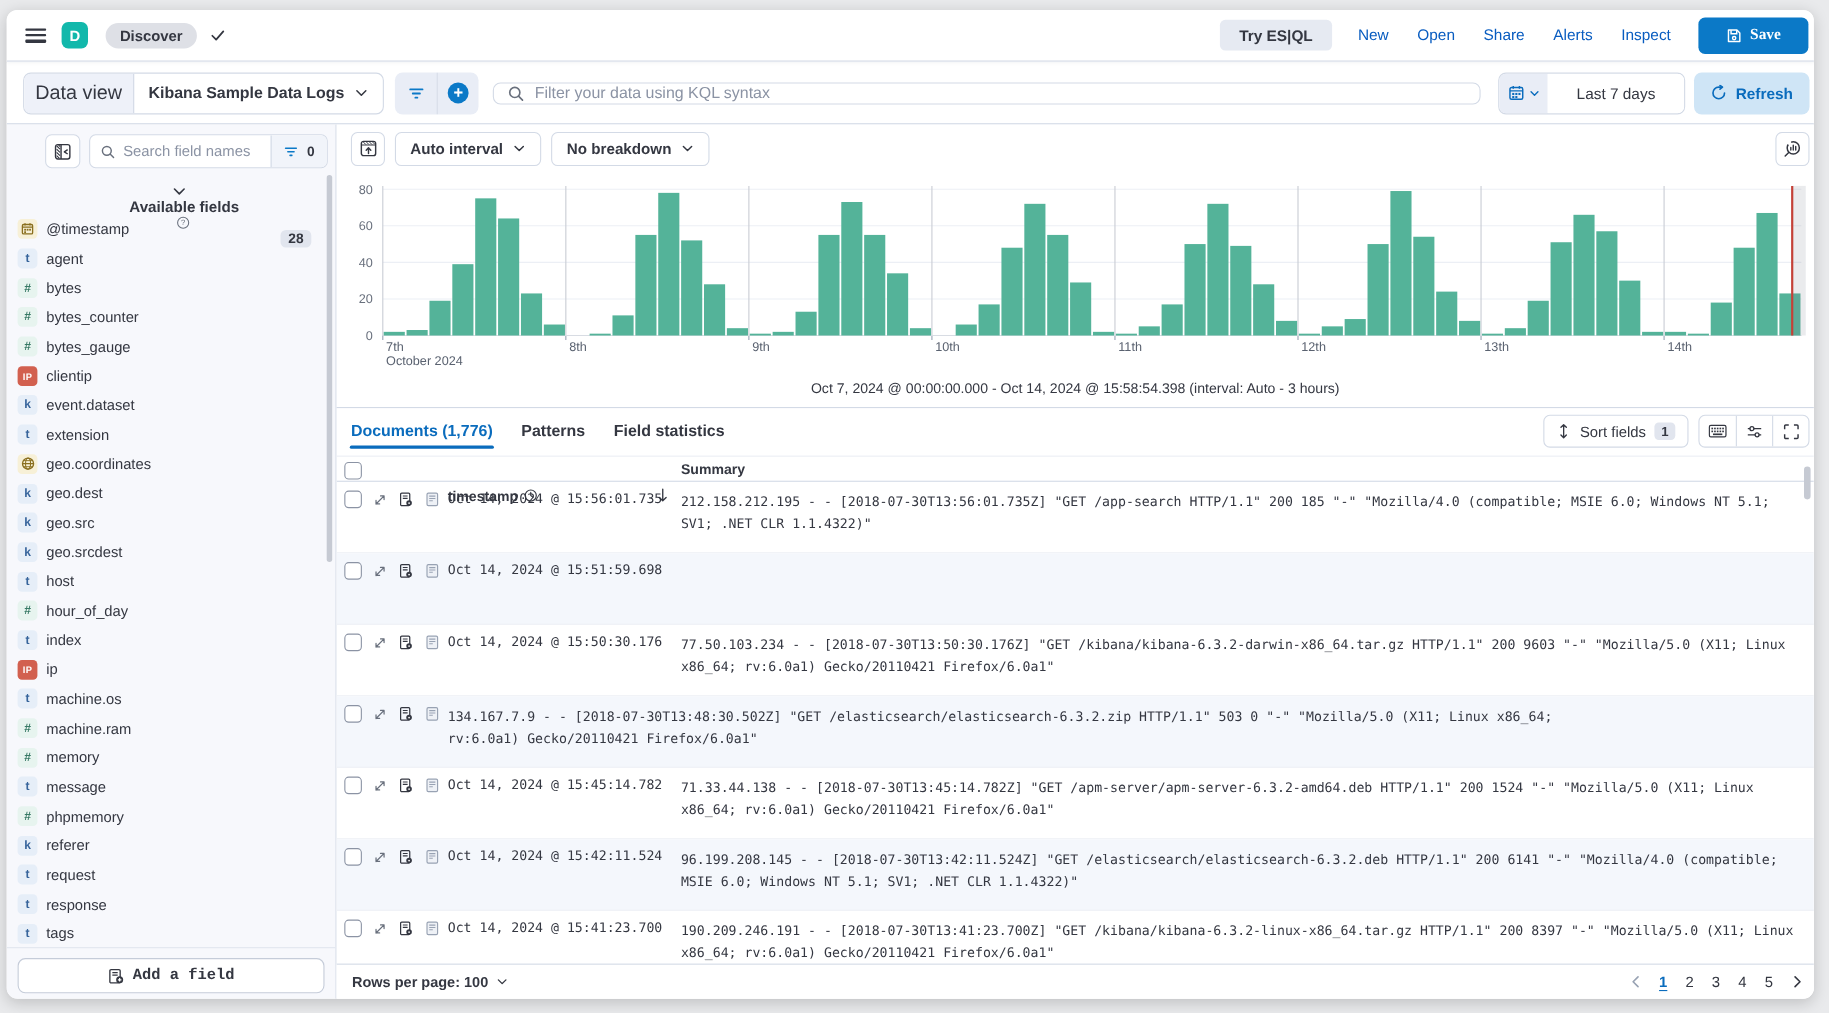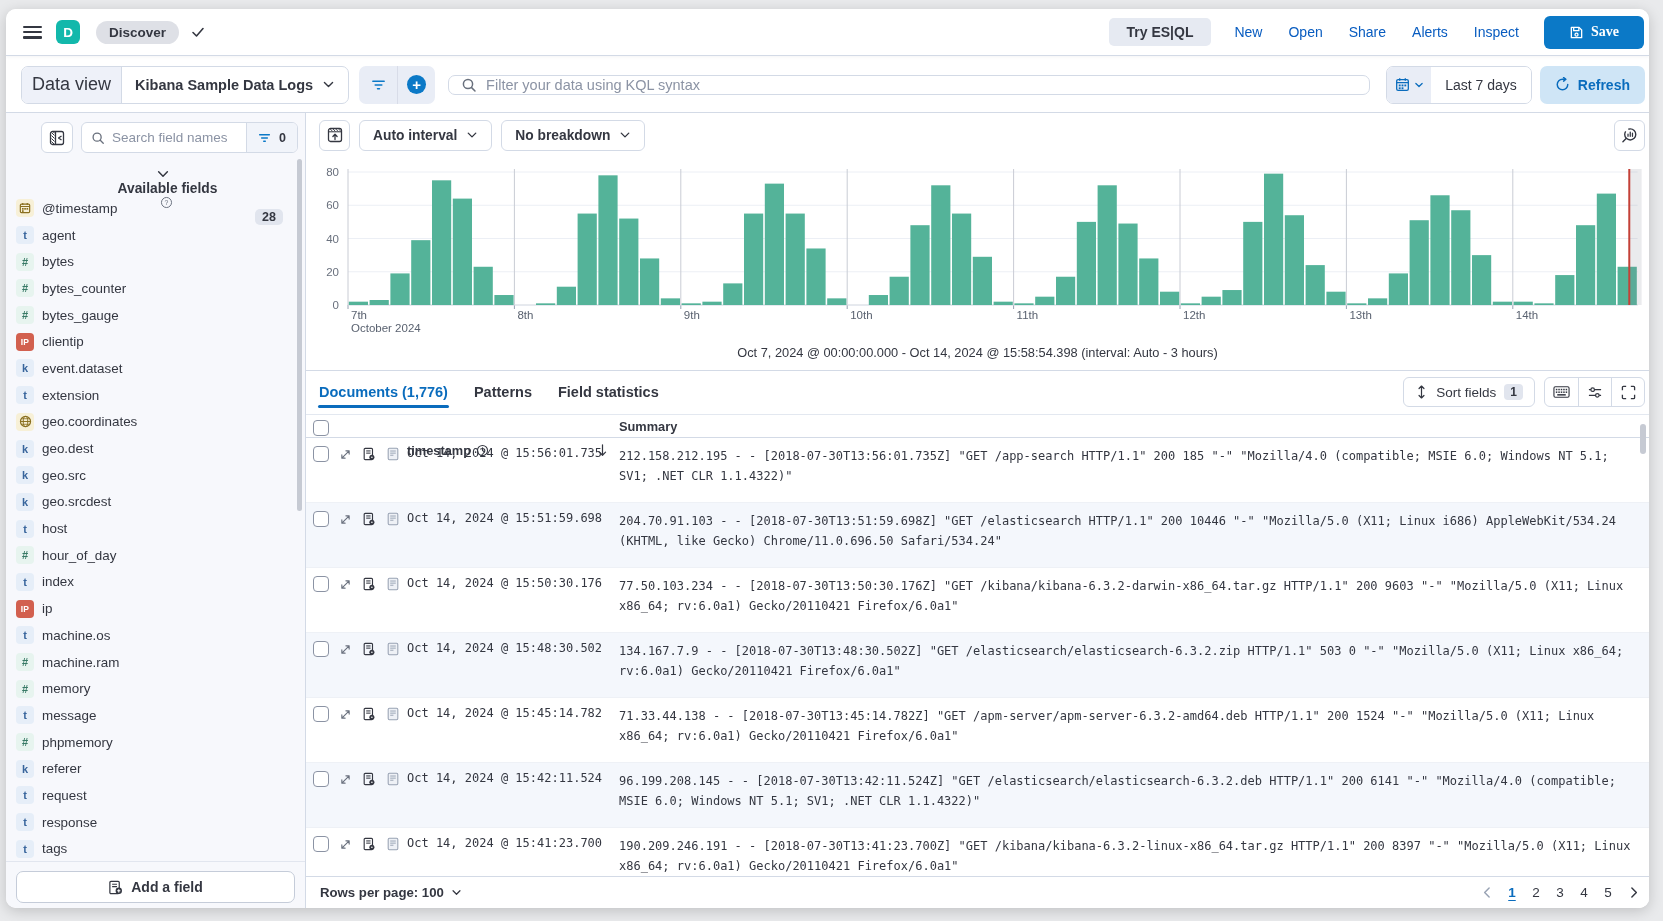--- a/index.html
+++ b/index.html
@@ -25,21 +25,21 @@
   .dv-label { background:#eef1f9; padding:0 10px; display:flex; align-items:center; font-size:18px; color:#343741; border-right:1px solid #d3dae6; }
   .dv-value { padding:0 13px; display:flex; align-items:center; gap:9px; font-size:14.5px; font-weight:600; cursor:pointer; }
   .filter-group { display:flex; height:38px; margin-left:10px; border-radius:7px; overflow:hidden; background:#e9edf6; }
   .filter-seg { width:38px; display:flex; align-items:center; justify-content:center; cursor:pointer; }
   .filter-seg + .filter-seg { border-left:1px solid #d8dce8; }
   .plus-circle { width:19px; height:19px; border-radius:50%; background:#0b79c7; color:#fff; display:flex; align-items:center; justify-content:center; font-size:15px; font-weight:bold; line-height:1; }
   .kql { flex:1; height:20px; margin:0 16px 0 13px; border:1px solid #d3dae6; border-radius:7px; background:#fff; display:flex; align-items:center; padding:0 12px; gap:9px; }
   .kql-placeholder { color:#8b93a4; font-size:14.5px; }
   .date-group { display:flex; height:38px; border:1px solid #d3dae6; border-radius:7px; overflow:hidden; }
   .date-cal { background:#e9edf6; width:44px; display:flex; align-items:center; justify-content:center; gap:4px; cursor:pointer; }
-  .date-val { background:#fff; padding:0 14px; display:flex; align-items:center; font-size:14px; cursor:pointer; }
+  .date-val { background:#fff; padding:0 26px; display:flex; align-items:center; font-size:14px; cursor:pointer; }
   .refresh-btn { background:#cfe5f6; color:#0a6cbd; border:none; border-radius:7px; height:38px; padding:0 15px; margin-left:8px; font-size:14px; font-weight:600; display:flex; align-items:center; gap:8px; cursor:pointer; font-family:inherit; }
 
   
   .app-body { position:absolute; left:0; top:104px; width:100%; height:795px; display:flex; }
   .sidebar { width:300px; height:100%; background:#f7f8fc; border-right:1px solid #d3dae6; position:relative;padding-left:28px; }
   .main { flex:1; height:100%; position:relative; background:#fff; }
 
   
   .sb-top { display:flex; padding:9px 7px 0 7px; gap:8px; }
   .sb-collapse { width:32px; height:31px; background:#fff; border:1px solid #d3dae6; border-radius:6px; display:flex; align-items:center; justify-content:center; cursor:pointer; flex:none; }
@@ -54,21 +54,21 @@
   .sb-count-badge { margin-left:auto; background:#e1e5ee; border-radius:5px; font-size:12.5px; font-weight:600; padding:1px 7px; color:#343741; }
   .field-list { position:absolute; left:0; top:80px; width:100%; bottom:47px; overflow:hidden; padding:2px 0 0 0; }
   .field-item { height:26.7px; display:flex; align-items:center; padding:0 10px; cursor:pointer; }
   .field-icon { width:18px; height:18px; border-radius:4px; flex:none; display:flex; align-items:center; justify-content:center; font-size:11px; font-weight:700; font-style:normal; }
   .fi-blue { background:#e6eef8; color:#38659c; }
   .fi-green { background:#e7f4ef; color:#387a66; }
   .fi-red { background:#d2604f; color:#fff; font-size:8.5px; letter-spacing:0.2px; }
   .fi-tan { background:#f7f0d7; color:#8a6f1f; }
   .field-name { margin-left:8px; font-size:13.4px; color:#343741; }
   .sb-scrollthumb { position:absolute; right:3px; top:46px; width:5px; height:352px; background:#c6cad3; border-radius:3px; }
-  .sb-footer { position:absolute; left:0; bottom:0; width:100%; height:47px; border-top:1px solid #e2e6ef; padding:9px 10px 6px; }
+  .sb-footer { position:absolute; left:0; bottom:0; width:100%; height:47px; border-top:1px solid #e2e6ef; padding:9px 10px 6px;font-family:Liberation Mono, monospace; }
   .add-field-btn { width:100%; height:32px; background:#fff; border:1px solid #c5ccd9; border-radius:7px; font-size:14px; font-weight:600; color:#343741; display:flex; align-items:center; justify-content:center; gap:8px; cursor:pointer; font-family:inherit; }
 
   
   .chart-toolbar { position:absolute; left:0; top:0; width:100%; height:44px; display:flex; align-items:center; padding:0 4px 0 13px; }
   .icon-btn { width:31px; height:31px; background:#fff; border:1px solid #d3dae6; border-radius:6px; display:flex; align-items:center; justify-content:center; cursor:pointer; flex:none; }
   .ct-btn { height:31px; background:#fff; border:1px solid #d3dae6; border-radius:6px; padding:0 13px; display:flex; align-items:center; gap:9px; font-size:13.8px; font-weight:600; color:#343741; margin-left:9px; cursor:pointer; font-family:inherit; }
   .ct-right { margin-left:auto; }
   .chart-svg { position:absolute; left:0; top:47px; }
   .chart-caption { position:absolute; left:0; top:232px; width:100%; text-align:center; font-size:12.8px; color:#343741; }
   .chart-divider { position:absolute; left:0; top:257px; width:100%; border-bottom:1px solid #d3dae6; }
@@ -634,21 +634,20 @@
                 <span class="rowicon">
                   <svg width="14" height="14" viewBox="0 0 16 16">
                     <rect x="2.5" y="1.5" width="11" height="13" rx="1.4" fill="#eef1f6" stroke="#98a2b3" stroke-width="1.2"></rect>
                     <line x1="4.8" y1="4.6" x2="11.2" y2="4.6" stroke="#98a2b3" stroke-width="1.1"></line>
                     <line x1="4.8" y1="7" x2="11.2" y2="7" stroke="#98a2b3" stroke-width="1.1"></line>
                     <line x1="4.8" y1="9.4" x2="8.5" y2="9.4" stroke="#98a2b3" stroke-width="1.1"></line>
                   </svg>
                 </span>
               </div>
               <div class="cell-ts">Oct 14, 2024 @ 15:51:59.698</div>
-              <div class="cell-summary">204.70.91.103 - - [2018-07-30T13:51:59.698Z] "GET /elasticsearch HTTP/1.1" 200 10446 "-" "Mozilla/5.0 (X11; Linux i686) AppleWebKit/534.24 (KHTML, like Gecko) Chrome/11.0.696.50 Safari/534.24"</div>
             </div>
             <div class="grid-row">
               <div class="cell-controls">
                 <div class="checkbox"></div>
                 <span class="rowicon">
                   <svg width="13" height="13" viewBox="0 0 16 16">
                     <path d="M3.5 12.5 L12.5 3.5 M8.5 3.5 h4 v4 M7.5 12.5 h-4 v-4" fill="none" stroke="#69707d" stroke-width="1.4" stroke-linecap="round" stroke-linejoin="round"></path>
                   </svg>
                 </span>
                 <span class="rowicon">
@@ -691,21 +690,20 @@
                 </span>
                 <span class="rowicon">
                   <svg width="14" height="14" viewBox="0 0 16 16">
                     <rect x="2.5" y="1.5" width="11" height="13" rx="1.4" fill="#eef1f6" stroke="#98a2b3" stroke-width="1.2"></rect>
                     <line x1="4.8" y1="4.6" x2="11.2" y2="4.6" stroke="#98a2b3" stroke-width="1.1"></line>
                     <line x1="4.8" y1="7" x2="11.2" y2="7" stroke="#98a2b3" stroke-width="1.1"></line>
                     <line x1="4.8" y1="9.4" x2="8.5" y2="9.4" stroke="#98a2b3" stroke-width="1.1"></line>
                   </svg>
                 </span>
               </div>
-              <div class="cell-ts">Oct 14, 2024 @ 15:48:30.502</div>
               <div class="cell-summary">134.167.7.9 - - [2018-07-30T13:48:30.502Z] "GET /elasticsearch/elasticsearch-6.3.2.zip HTTP/1.1" 503 0 "-" "Mozilla/5.0 (X11; Linux x86_64; rv:6.0a1) Gecko/20110421 Firefox/6.0a1"</div>
             </div>
             <div class="grid-row">
               <div class="cell-controls">
                 <div class="checkbox"></div>
                 <span class="rowicon">
                   <svg width="13" height="13" viewBox="0 0 16 16">
                     <path d="M3.5 12.5 L12.5 3.5 M8.5 3.5 h4 v4 M7.5 12.5 h-4 v-4" fill="none" stroke="#69707d" stroke-width="1.4" stroke-linecap="round" stroke-linejoin="round"></path>
                   </svg>
                 </span>

